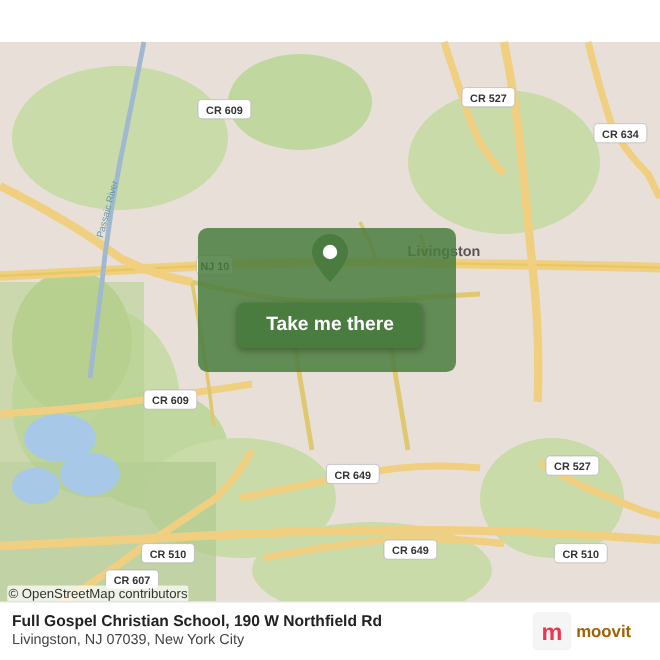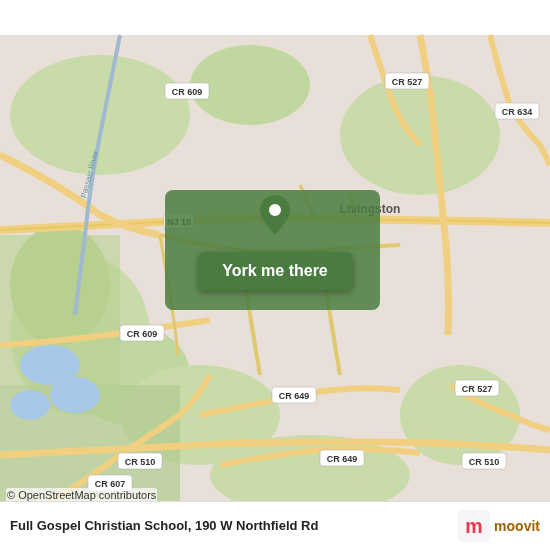--- a/index.html
+++ b/index.html
@@ -26,21 +26,21 @@
       top: 0; left: 0;
     }
 
     
     #bottom-bar {
       position: absolute;
       bottom: 0;
       left: 0;
       right: 0;
       background: white;
-      padding: 8px 10px 8px 10px;
+      padding: 8px 24px 8px 10px;
       display: flex;
       align-items: center;
       justify-content: space-between;
       border-top: 1px solid #ddd;
       z-index: 10;
     }
 
     #address-block {
       flex: 1;
     }
@@ -213,29 +213,30 @@
     <rect x="165" y="155" width="215" height="120" rx="8" fill="#4a7c3f" opacity="0.85"></rect>
   </svg>
 
   <div id="location-pin">
     <svg width="30" height="40" viewBox="0 0 30 40" xmlns="http://www.w3.org/2000/svg">
       <path d="M15 0 C6.7 0 0 6.7 0 15 C0 25 15 40 15 40 C15 40 30 25 30 15 C30 6.7 23.3 0 15 0 Z" fill="#4a7c3f"></path>
       <circle cx="15" cy="15" r="6" fill="white"></circle>
     </svg>
   </div>
 
-  <button id="take-me-there-btn">York me there</button>
+  <button id="take-me-there-btn">Take me there</button>
 
   <div id="attribution">
     <span>© OpenStreetMap contributors</span>
   </div>
 
   <div id="bottom-bar">
     <div id="address-block">
       <div id="place-name">Full Gospel Christian School, 190 W Northfield Rd</div>
+      <div id="place-address">Livingston, NJ 07039, New York City</div>
     </div>
     <div id="moovit-logo">
 
       <svg id="moovit-icon" width="36" height="36" viewBox="0 0 36 36" xmlns="http://www.w3.org/2000/svg">
         <rect width="36" height="36" rx="4" fill="#f5f5f5"></rect>
 
         <text x="18" y="26" text-anchor="middle" font-size="22" font-weight="bold" fill="#e8384f" font-family="Arial">m</text>
       </svg>
       <span id="moovit-text">moovit</span>
     </div>

